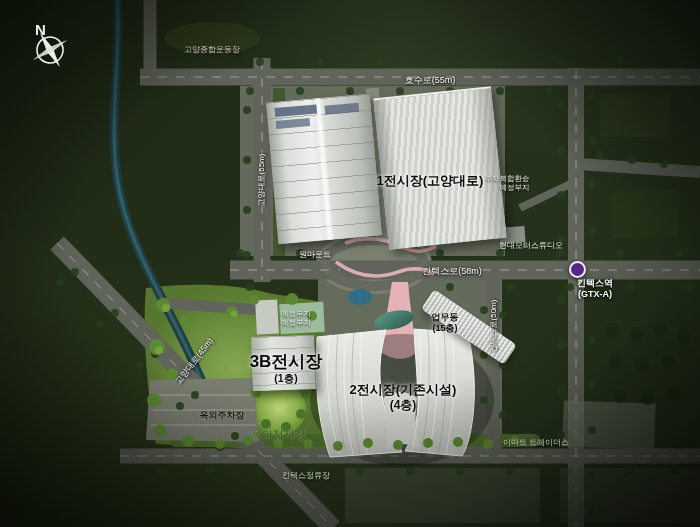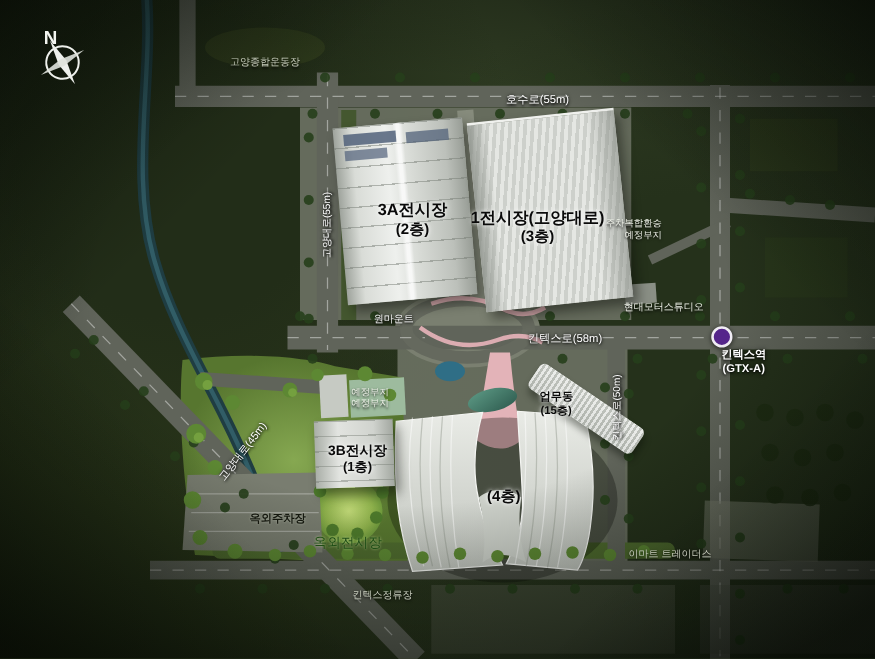--- a/index.html
+++ b/index.html
@@ -34,21 +34,21 @@
       repeating-linear-gradient(90deg, rgba(255,255,255,.5) 0 2px, rgba(148,153,146,.35) 2px 4px),
       linear-gradient(180deg,#d9dcd6,#bdc1bb);}
   .lbl{position:absolute;transform:translate(-50%,-50%);white-space:nowrap;line-height:1.2;}
   .road-lbl{color:#ffffff;font-size:9px;text-shadow:0 1px 2px rgba(0,0,0,.95),0 0 3px rgba(0,0,0,.8);}
   .place-lbl{color:#c8cdbd;font-size:8px;text-align:center;text-shadow:0 1px 2px rgba(0,0,0,.95);}
   .white-lbl{color:#eef1e8;font-size:7.5px;text-align:right;text-shadow:0 1px 2px rgba(0,0,0,.95);}
   .hall-lbl{color:#0a0a0a;font-weight:bold;text-align:center;
     text-shadow:0 0 3px rgba(255,255,255,.95),0 0 6px rgba(255,255,255,.6);}
   .hall-lbl .nm{font-size:13px;display:block;}
   .hall-lbl .fl{font-size:12px;display:block;}
-  .hall-sm .nm{font-size:11px;}.hall-sm .fl{font-size:10.5px;}
+  .hall-sm .nm{font-size:17px;}.hall-sm .fl{font-size:10.5px;}
   .office-lbl .nm,.office-lbl .fl{font-size:9px;}
   .station-lbl{color:#ffffff;font-size:9px;font-weight:bold;text-align:center;
     text-shadow:0 1px 2px rgba(0,0,0,.95),0 0 4px rgba(0,0,0,.7);margin-left:20px;}
   .green-lbl{color:#1f4d16;font-size:11px;font-weight:normal;text-shadow:0 0 2px rgba(210,230,160,.8);margin-top:24px;}
   .dark-lbl{color:#15180f;font-size:9px;font-weight:bold;text-shadow:0 0 2px rgba(200,205,190,.7);font-family:Liberation Serif, serif;}
   #stationMarker{position:absolute;left:569px;top:261px;width:13px;height:13px;border-radius:50%;
     background:#55258b;border:2.5px solid #f0ecf4;box-shadow:0 1px 4px rgba(0,0,0,.65);}
   .vignette{position:absolute;inset:0;pointer-events:none;
     background:
       linear-gradient(135deg, rgba(2,5,1,.5), rgba(0,0,0,0) 26%),
@@ -345,33 +345,29 @@
   <div class="lbl dark-lbl" style="left:222px;top:415px">옥외주차장</div>
   <div class="lbl green-lbl" style="left:278px;top:411px">옥외전시장</div>
   <div class="lbl place-lbl" style="left:306px;top:476px">킨텍스정류장</div>
   <div class="lbl place-lbl" style="left:536px;top:443px">이마트 트레이더스</div>
 
   <div class="lbl station-lbl" style="left:575px;top:289px">
     <span>킨텍스역</span><br>
     <span>(GTX-A)</span>
   </div>
 
-  <div class="lbl hall-lbl" style="left:330px;top:175px">
-    <span class="nm">3A전시장</span>
-    <span class="fl">(2층)</span>
-  </div>
   <div class="lbl hall-lbl" style="left:430px;top:181px">
     <span class="nm">1전시장(고양대로)</span>
-    <span class="fl">(3층)</span>
   </div>
   <div class="lbl hall-lbl hall-sm" style="left:286px;top:368px">
     <span class="nm">3B전시장</span>
     <span class="fl">(1층)</span>
   </div>
   <div class="lbl hall-lbl" style="left:403px;top:397px">
+    <span class="nm">2전시장(기존시설)</span>
     <span class="fl">(4층)</span>
   </div>
   <div class="lbl hall-lbl office-lbl" style="left:445px;top:323px">
     <span class="nm">업무동</span>
     <span class="fl">(15층)</span>
   </div>
 
 </div>
 
 </body></html>

